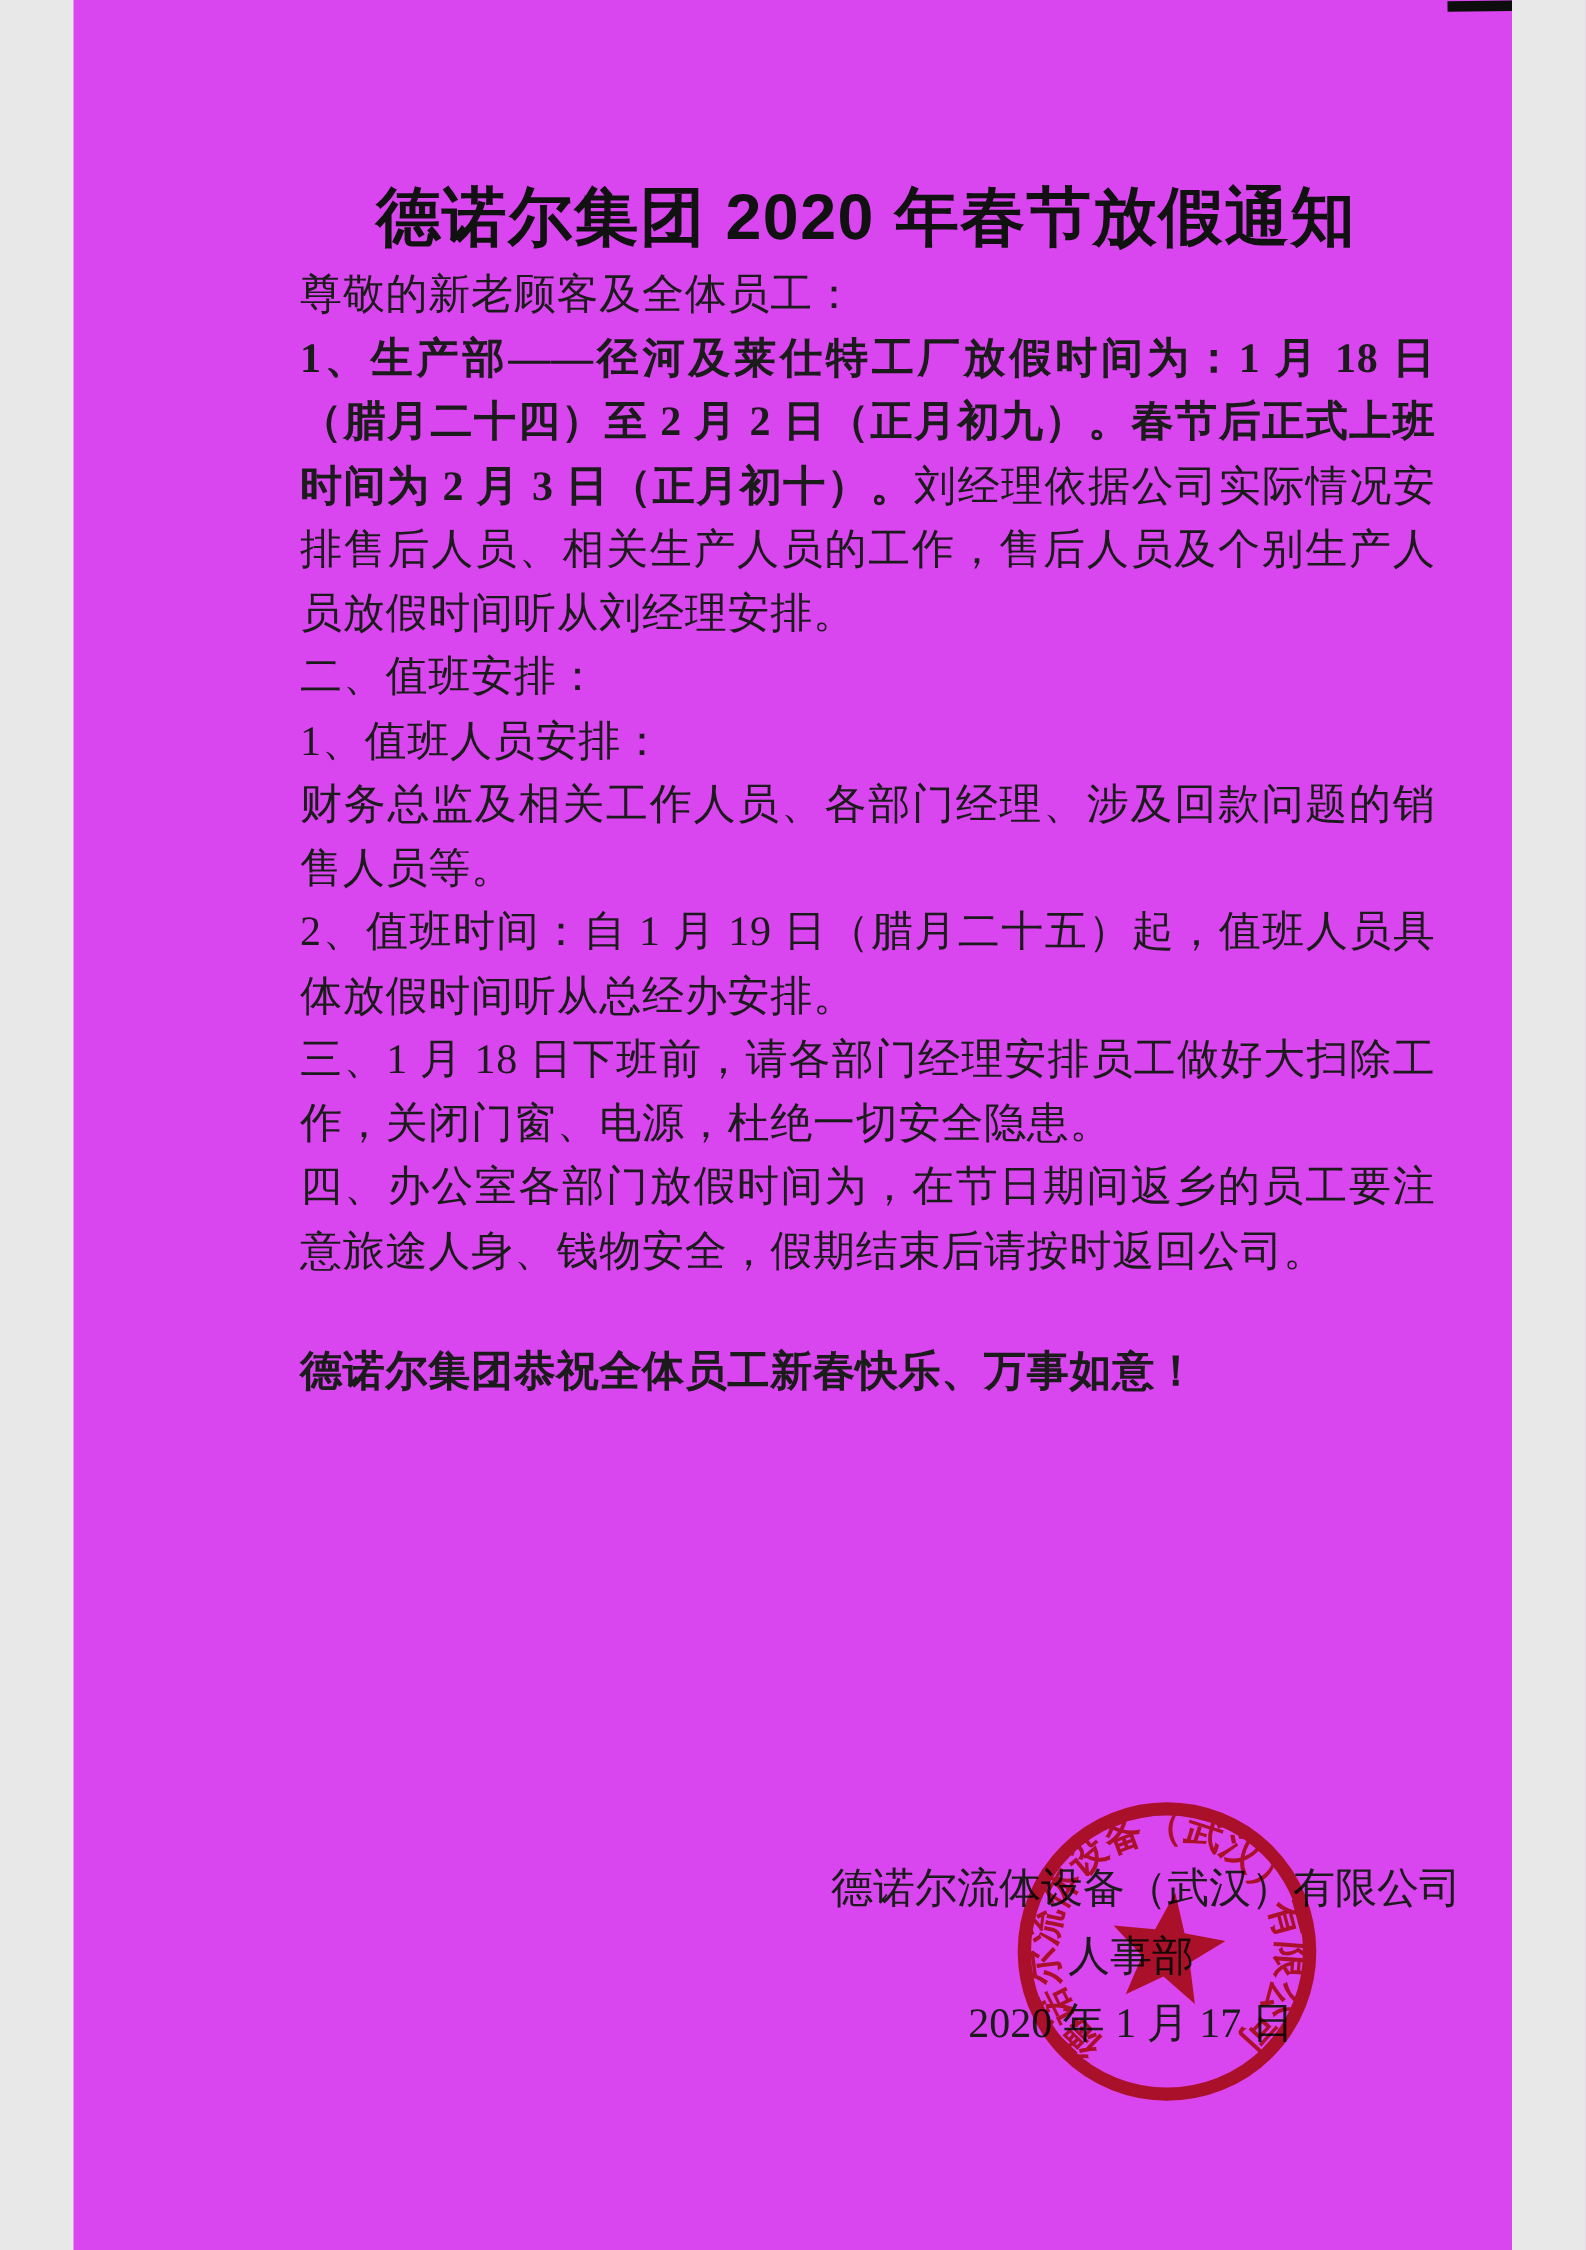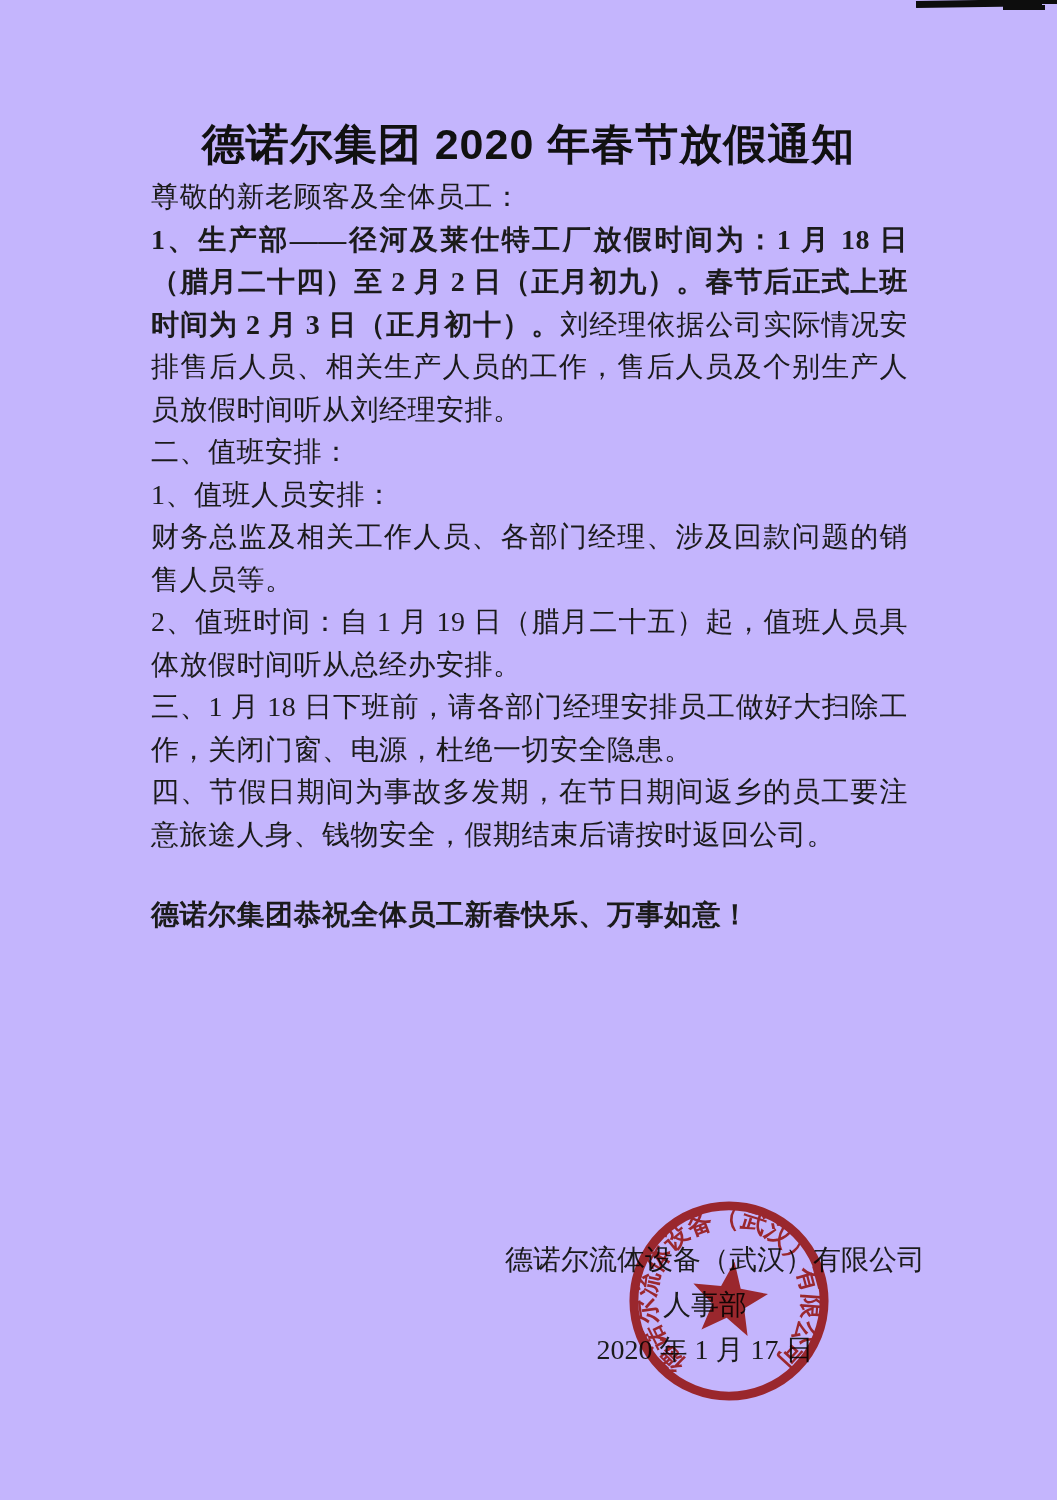--- a/index.html
+++ b/index.html
@@ -1,20 +1,20 @@
 <!DOCTYPE html>
 <html><head>
 <meta charset="utf-8">
 <style>
   html,body{margin:0;padding:0;background:#e8e8e8;}
   .page{
     position:relative;
-    width:1057px;height:1500px;
+    width:959px;height:1500px;
     margin:0 auto;
-    background:#c4b5fd;
+    background:#d946ef;
     overflow:hidden;
     font-family:"Liberation Serif","DejaVu Serif",serif;
     color:#1b1b1b;
   }
   .doc-title{
     position:absolute;
     left:0;top:116px;width:1057px;
     text-align:center;
     font-family:"Liberation Sans","DejaVu Sans",sans-serif;
     font-weight:bold;
@@ -79,21 +79,21 @@
   <div class="doc-title">德诺尔集团 2020 年春节放假通知</div>
 
   <div class="content">
     <p>尊敬的新老顾客及全体员工：</p>
     <p><span class="b">1、生产部——径河及莱仕特工厂放假时间为：1 月 18 日（腊月二十四）至 2 月 2 日（正月初九）。春节后正式上班时间为 2 月 3 日（正月初十）。</span><span>刘经理依据公司实际情况安排售后人员、相关生产人员的工作，售后人员及个别生产人员放假时间听从刘经理安排。</span></p>
     <p>二、值班安排：</p>
     <p>1、值班人员安排：</p>
     <p>财务总监及相关工作人员、各部门经理、涉及回款问题的销售人员等。</p>
     <p>2、值班时间：自 1 月 19 日（腊月二十五）起，值班人员具体放假时间听从总经办安排。</p>
     <p>三、1 月 18 日下班前，请各部门经理安排员工做好大扫除工作，关闭门窗、电源，杜绝一切安全隐患。</p>
-    <p>四、节假日期间为事故多发期，在节日期间返乡的员工要注意旅途人身、钱物安全，假期结束后请按时返回公司。</p>
+    <p>四、办公室各部门放假时间为，在节日期间返乡的员工要注意旅途人身、钱物安全，假期结束后请按时返回公司。</p>
     <p class="greeting">德诺尔集团恭祝全体员工新春快乐、万事如意！</p>
   </div>
 
   <div class="signature">
     <div>德诺尔流体设备（武汉）有限公司</div>
     <div>人事部</div>
     <div>2020 年 1 月 17 日</div>
   </div>
 
   <div class="seal">

